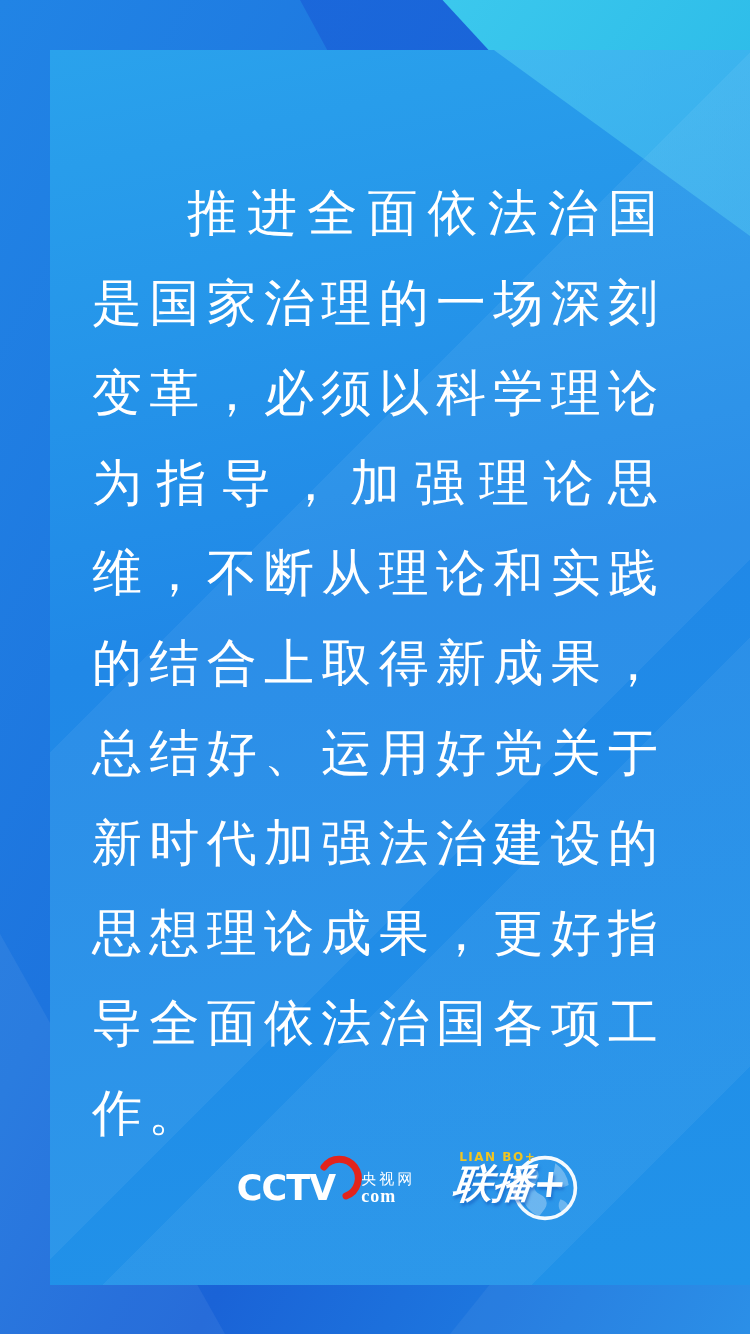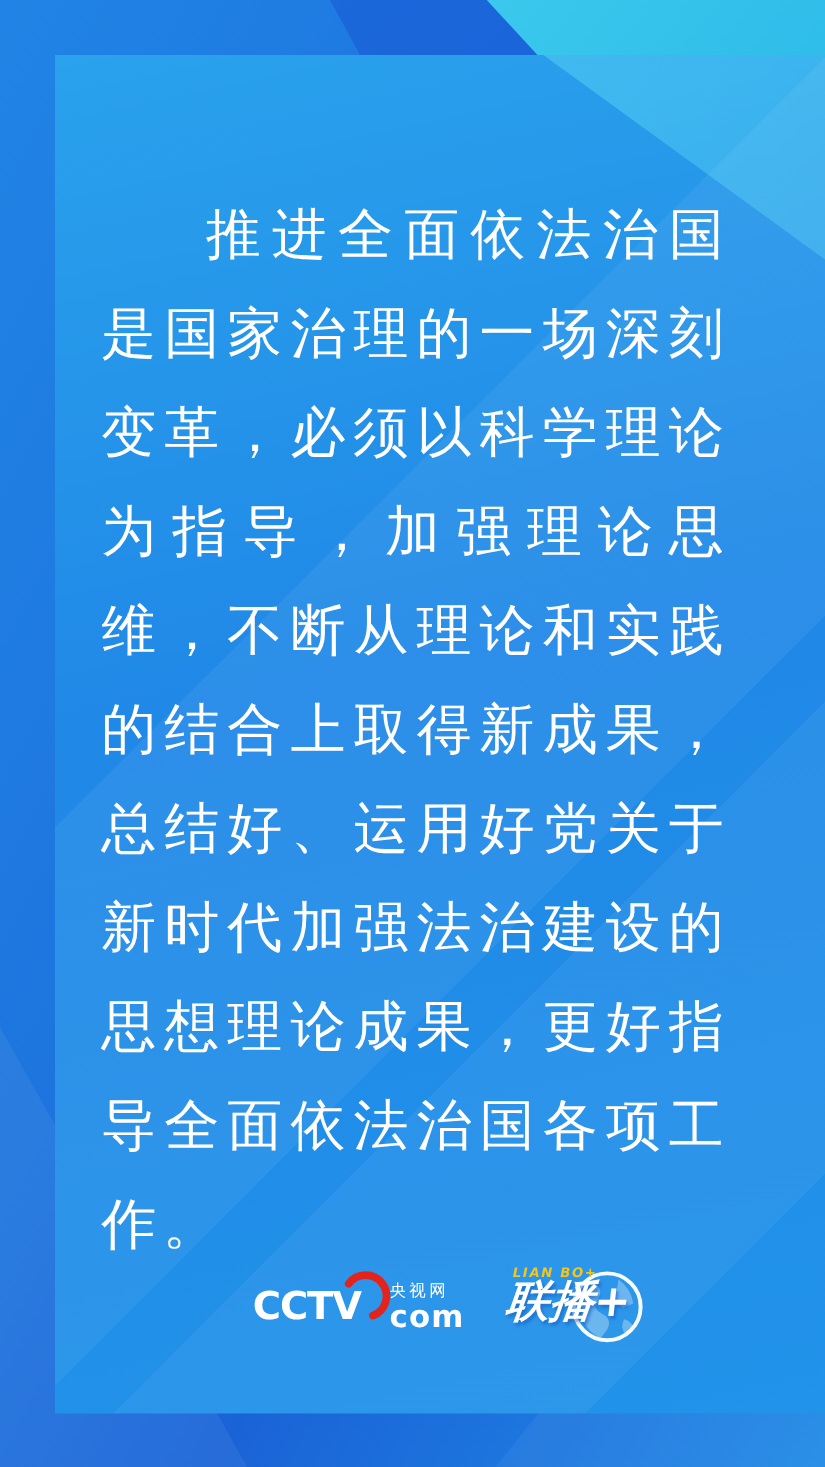--- a/index.html
+++ b/index.html
@@ -68,28 +68,28 @@
   .cctv-mark { position: relative; }
   .cctv-word {
     color: #fff; font-size: 35px; font-weight: 700; letter-spacing: -1px;
     line-height: 1;
     text-align: right;
   }
   .cctv-swoosh { position: absolute; right: -30px; top: -20px; width: 50px; height: 50px; }
   .cctv-swoosh svg { display: block; width: 50px; height: 50px; }
   .cctv-right { display: flex; flex-direction: column; margin-left: 26px; line-height: 1.1; }
   .cctv-cn { color: #fff; font-size: 15px; letter-spacing: 3px; }
-  .cctv-com { color: #fff; font-size: 28px; font-weight: 700; letter-spacing: 1px; }
+  .cctv-com { color: #fff; font-size: 18px; font-weight: 700; letter-spacing: 1px; font-family: Liberation Serif, serif; }
 
   .lianbo-logo { position: relative; width: 128px; height: 78px; }
   .globe { position: absolute; right: 0; top: 4px; width: 68px; height: 68px; }
   .globe svg { display: block; width: 68px; height: 68px; }
   .lianbo-latin {
     position: absolute; left: 8px; top: 0;
-    color: #f2c51f; font-size: 12px; font-weight: 700; font-style: italic;
+    color: #f2c51f; font-size: 12px; font-weight: 700; 
     letter-spacing: 1.5px; white-space: nowrap;
   }
   .lianbo-cn {
     position: absolute; left: 0; top: 13px;
     color: #ffffff; font-size: 40px; font-weight: 800; font-style: italic;
     transform: skewX(-6deg); transform-origin: left bottom;
     text-shadow: 2px 3px 3px rgba(20, 90, 190, 0.60);
     white-space: nowrap; line-height: 1;
   }
 </style>

